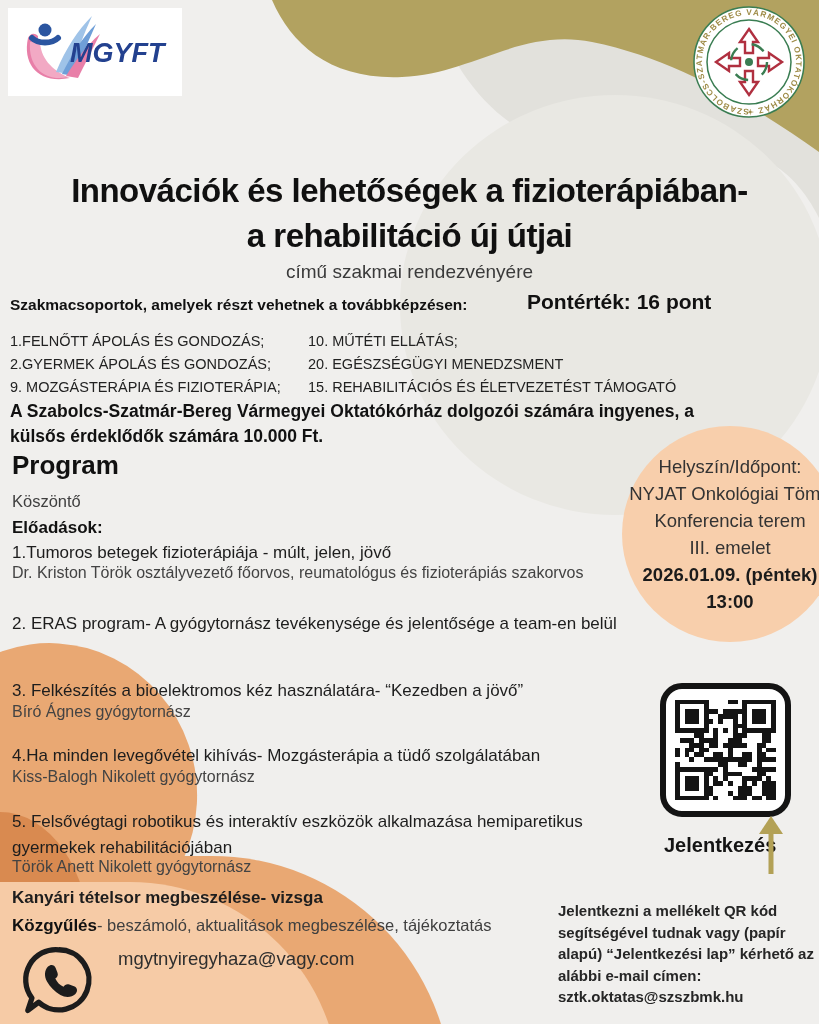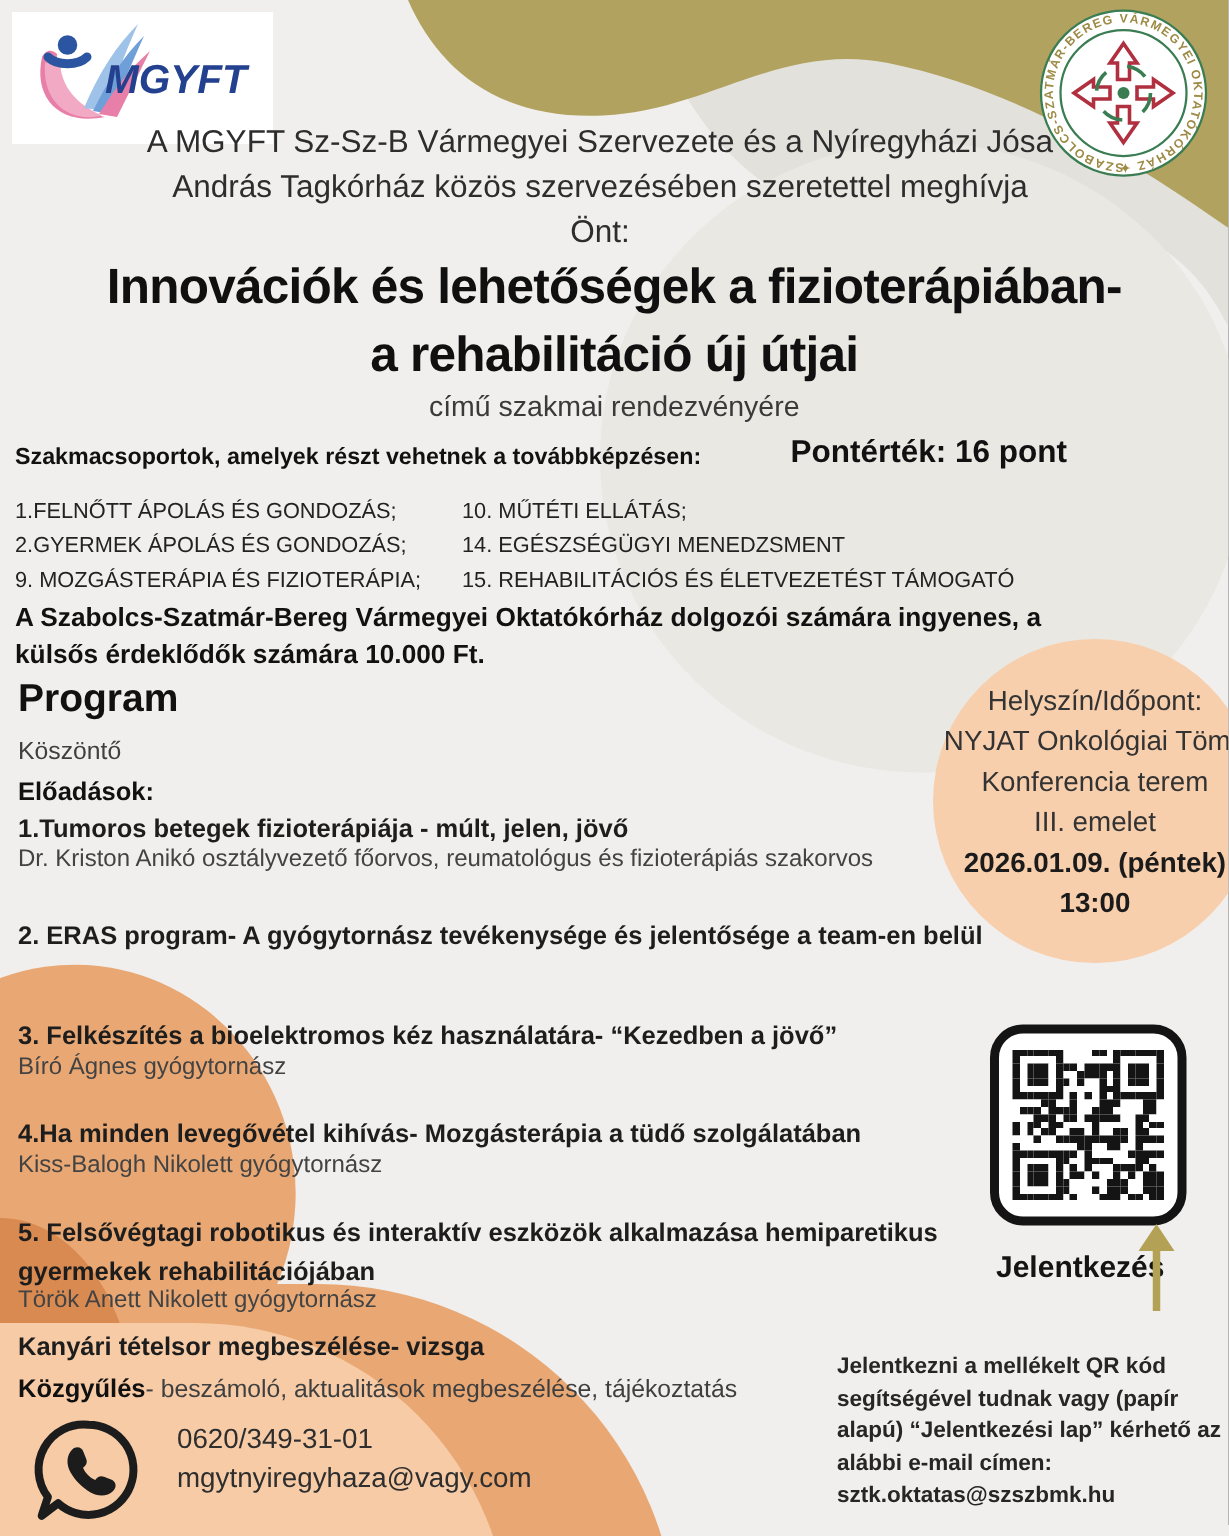--- a/index.html
+++ b/index.html
@@ -33,21 +33,21 @@
   .groups-heading{left:10px;top:296px;font-weight:bold;font-size:15.5px;color:#111;z-index:4;}
   .points{left:527px;top:290px;font-weight:bold;font-size:21px;color:#111;z-index:4;}
   .group-col{z-index:4;font-size:14.5px;line-height:23px;color:#222;}
   .col1{left:10px;top:330px;}
   .col2{left:308px;top:330px;}
   .fee{left:10px;top:399px;width:710px;font-weight:bold;font-size:17.5px;line-height:25px;color:#111;z-index:4;}
   
   .prog-head{left:12px;top:450px;font-weight:bold;font-size:26px;color:#111;z-index:4;}
   .kosz{left:12px;top:492px;font-size:16.5px;color:#3f3f3f;z-index:4;}
   .eloadasok{left:12px;top:518px;font-weight:bold;font-size:17px;color:#111;z-index:4;}
-  .p-title{position:absolute;font-weight:bold;font-size:17px;line-height:26px;color:#1d1d1d;z-index:4;width:650px;}
+  .p-title{position:absolute;font-weight:normal;font-size:17px;line-height:26px;color:#1d1d1d;z-index:4;width:650px;}
   .p-speaker{position:absolute;font-size:16px;color:#434343;z-index:4;width:650px;}
   .exam{left:12px;top:888px;font-weight:bold;font-size:17px;color:#1d1d1d;z-index:4;}
   .assembly{left:12px;top:916px;font-size:16.5px;color:#3f3f3f;z-index:4;}
   .assembly b{font-size:17px;color:#111;}
   
   .phone-icon{left:22px;top:944px;width:74px;height:74px;z-index:4;}
   .contact{left:118px;top:946px;font-size:18.5px;line-height:25.5px;color:#2e2e2e;z-index:4;}
   
   .qr-frame{left:660px;top:683px;width:131px;height:134px;background:#ffffff;border:6px solid #141414;border-radius:22px;z-index:4;box-sizing:border-box;display:flex;align-items:center;justify-content:center;}
   .qr-grid{width:101px;height:101px;display:grid;grid-template-columns:repeat(21,1fr);grid-template-rows:repeat(21,1fr);}
@@ -100,47 +100,46 @@
         <path d="M57 24 l9 13 h-5 v11 h-8 v-11 h-5 z"></path>
         <path d="M57 90 l9 -13 h-5 v-11 h-8 v11 h-5 z"></path>
         <path d="M24 57 l13 -9 v5 h11 v8 h-11 v5 z"></path>
         <path d="M90 57 l-13 -9 v5 h-11 v8 h11 v5 z"></path>
       </g>
       <circle cx="57" cy="57" r="18" fill="none" stroke="#3a7d52" stroke-width="2.4" stroke-dasharray="14 15"></circle>
       <circle cx="57" cy="57" r="4" fill="#3a7d52"></circle>
     </svg>
   </div>
 
-  <div class="abs intro">A MGYFT Sz-Sz-B Vármegyei Szervezete és a Nyíregyházi Jósa András Tagkórház közös szervezésében szeretettel meghívja Önt:</div>
   <div class="abs title">
     <div>Innovációk és lehetőségek a fizioterápiában-</div>
     <div>a rehabilitáció új útjai</div>
   </div>
   <div class="abs groups-heading">Szakmacsoportok, amelyek részt vehetnek a továbbképzésen:</div>
 
   <div class="abs subtitle">című szakmai rendezvényére</div>
   <div class="abs points">Pontérték: 16 pont</div>
   <div class="abs group-col col1">
     <div>1.FELNŐTT ÁPOLÁS ÉS GONDOZÁS;</div>
     <div>2.GYERMEK ÁPOLÁS ÉS GONDOZÁS;</div>
     <div>9. MOZGÁSTERÁPIA ÉS FIZIOTERÁPIA;</div>
   </div>
   <div class="abs group-col col2">
     <div>10. MŰTÉTI ELLÁTÁS;</div>
-    <div>14. EGÉSZSÉGÜGYI MENEDZSMENT</div>
+    <div>20. EGÉSZSÉGÜGYI MENEDZSMENT</div>
     <div>15. REHABILITÁCIÓS ÉS ÉLETVEZETÉST TÁMOGATÓ</div>
   </div>
   <div class="abs fee">A Szabolcs-Szatmár-Bereg Vármegyei Oktatókórház dolgozói számára ingyenes, a külsős érdeklődők számára 10.000 Ft.</div>
 
   <div class="abs prog-head">Program</div>
   <div class="abs kosz">Köszöntő</div>
   <div class="abs eloadasok">Előadások:</div>
 
   <div class="p-title" style="left:12px;top:540px;width:600px;">1.Tumoros betegek fizioterápiája - múlt, jelen, jövő</div>
-  <div class="p-speaker" style="left:12px;top:564px;">Dr. Kriston Anikó osztályvezető főorvos, reumatológus és fizioterápiás szakorvos</div>
+  <div class="p-speaker" style="left:12px;top:564px;">Dr. Kriston Török osztályvezető főorvos, reumatológus és fizioterápiás szakorvos</div>
 
   <div class="p-title" style="left:12px;top:611px;">2. ERAS program- A gyógytornász tevékenysége és jelentősége a team-en belül</div>
 
   <div class="p-title" style="left:12px;top:678px;">3. Felkészítés a bioelektromos kéz használatára- “Kezedben a jövő”</div>
   <div class="p-speaker" style="left:12px;top:703px;">Bíró Ágnes gyógytornász</div>
 
   <div class="p-title" style="left:12px;top:743px;">4.Ha minden levegővétel kihívás- Mozgásterápia a tüdő szolgálatában</div>
   <div class="p-speaker" style="left:12px;top:768px;">Kiss-Balogh Nikolett gyógytornász</div>
 
   <div class="p-title" style="left:12px;top:809px;width:620px;">5. Felsővégtagi robotikus és interaktív eszközök alkalmazása hemiparetikus gyermekek rehabilitációjában</div>
@@ -613,17 +612,16 @@
   <div class="abs reg-note">
     <span>Jelentkezni a mellékelt QR kód segítségével tudnak vagy (papír alapú) “Jelentkezési lap” kérhető az alábbi e-mail címen:</span>
     <div>sztk.oktatas@szszbmk.hu</div>
   </div>
 
   <svg class="abs phone-icon" viewBox="0 0 64 64">
     <path d="M32 5 a 26 26 0 1 1 -17.5 45.3 L5 57.5 l3.6 -10.8 A 26 26 0 0 1 32 5 Z" fill="none" stroke="#1c1c1c" stroke-width="4.6" stroke-linejoin="round"></path>
     <path d="M22.5 19.5 c2.4-2.4 5.6-1.6 6.6 1.2 l1.6 4.1 c0.8 2-0.1 3.9-1.9 5 c1.4 3.2 3.9 5.7 7.1 7.1 c1.1-1.8 3-2.7 5-1.9 l4.1 1.6 c2.8 1 3.6 4.2 1.2 6.6 c-3.2 3.2-8.6 3.4-13 0.9 c-4.9-2.8-8.9-6.8-11.6-11.6 c-2.5-4.4-2.3-9.8 0.9-13 z" fill="#1c1c1c"></path>
   </svg>
   <div class="abs contact">
-    <div>0620/349-31-01</div>
     <div>mgytnyiregyhaza@vagy.com</div>
   </div>
 
 </div>
 
 </body></html>

